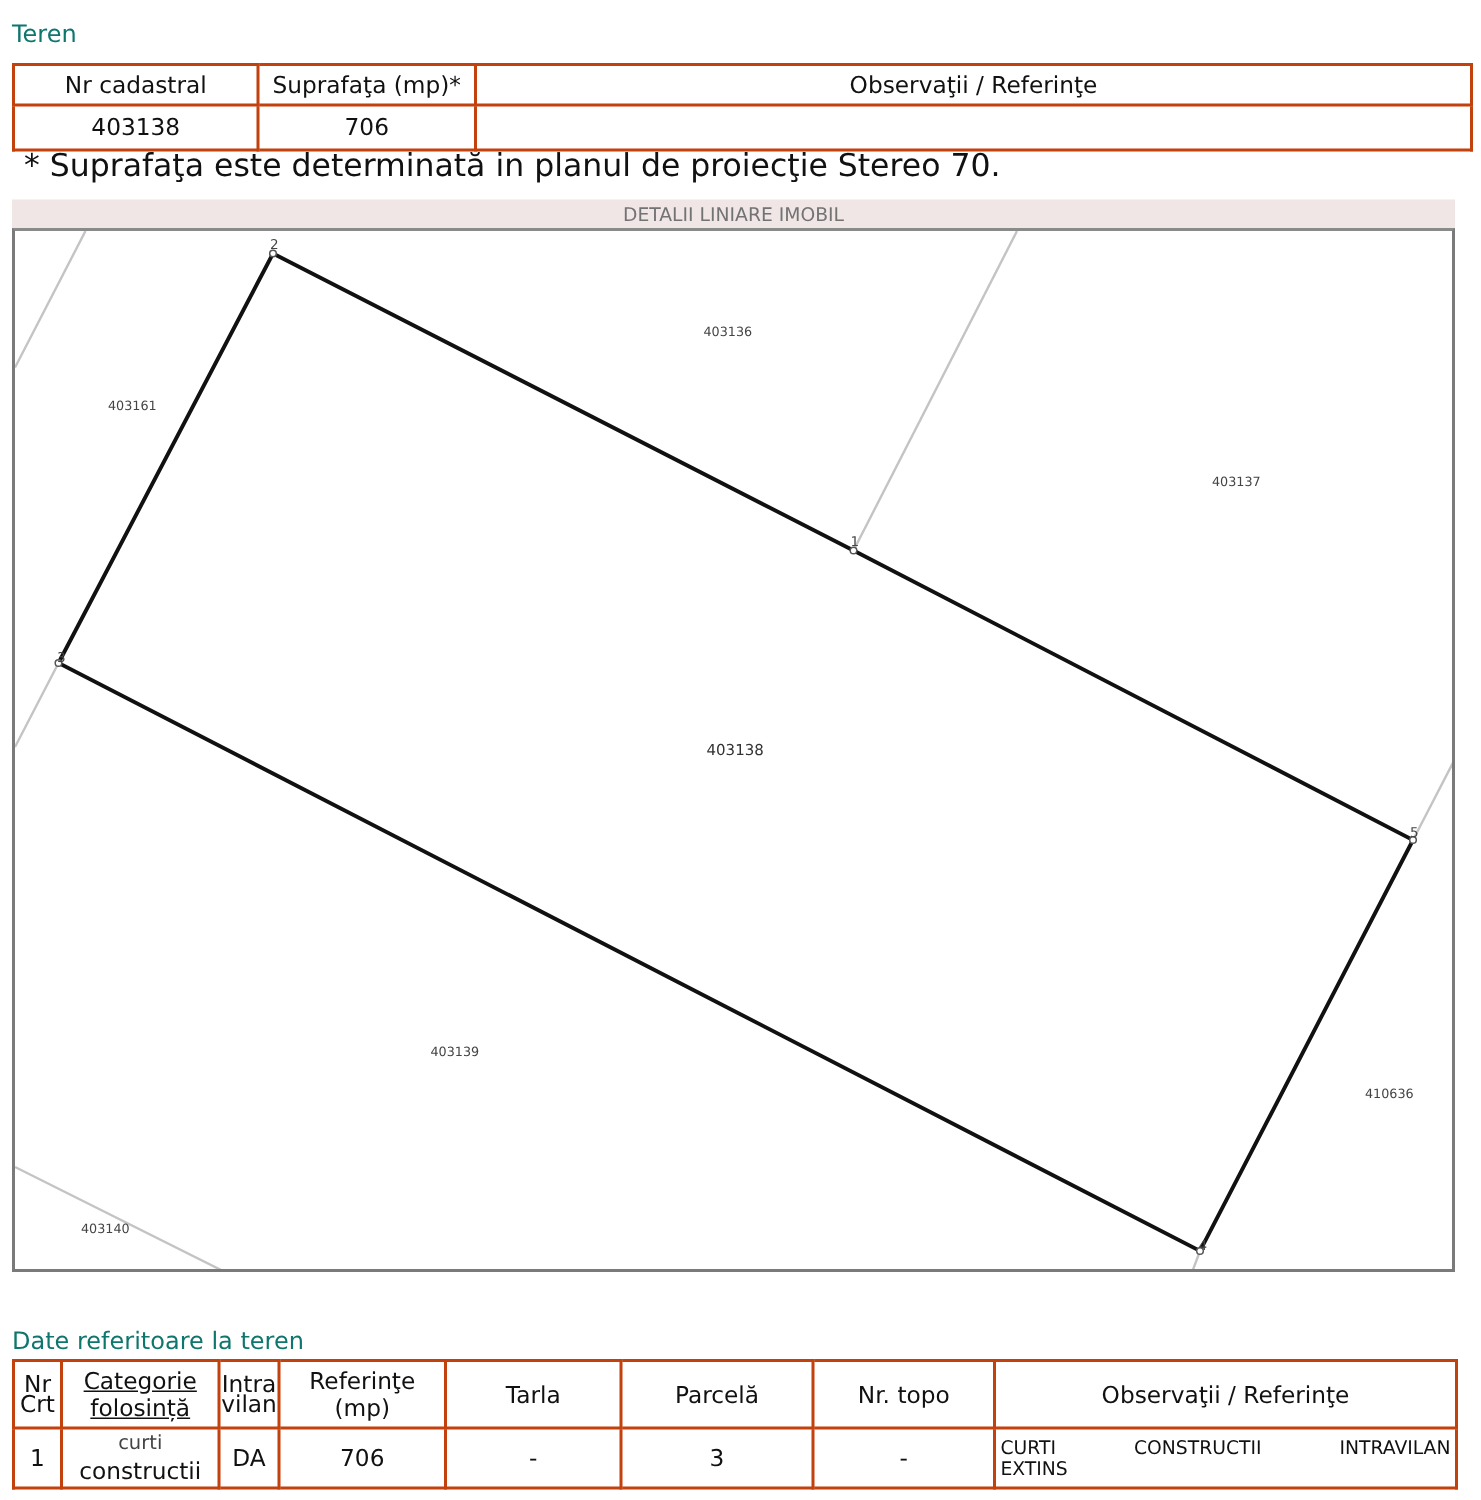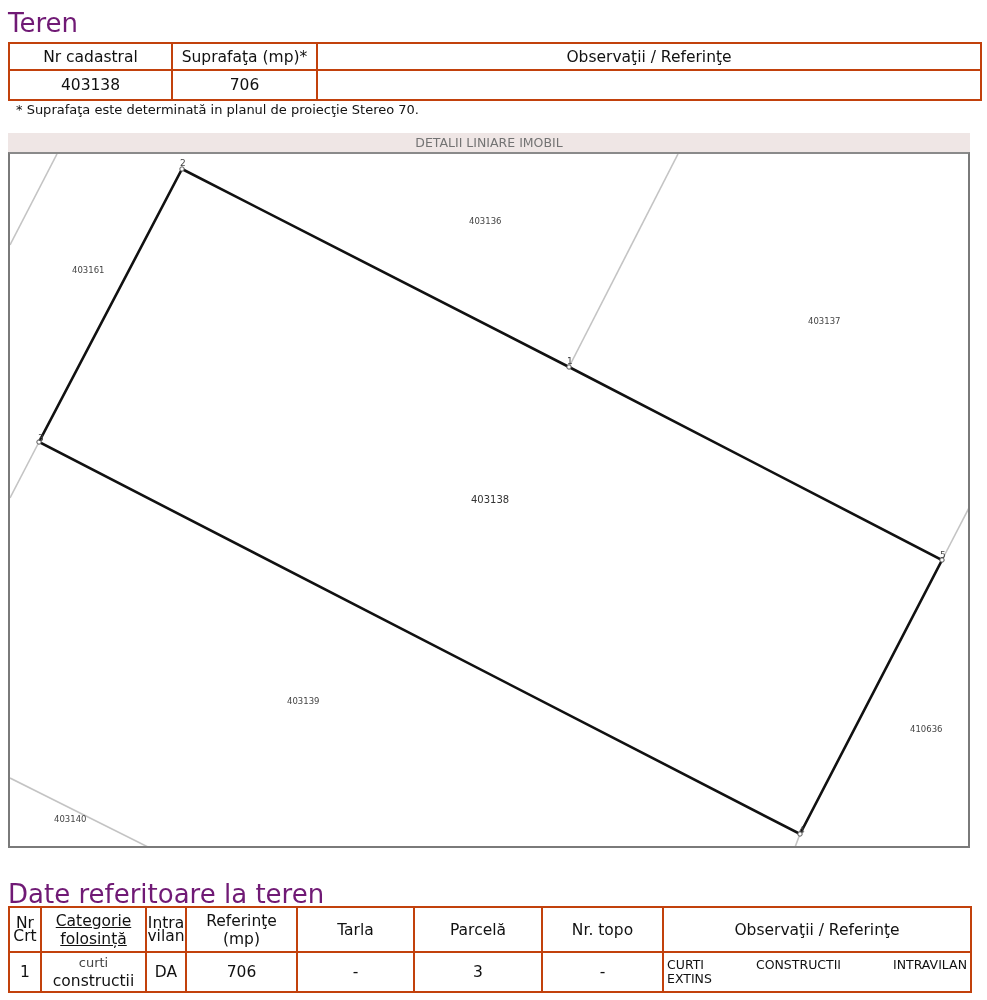--- a/index.html
+++ b/index.html
@@ -1,23 +1,23 @@
 <!DOCTYPE html>
 <html><head>
   <meta charset="utf-8">
   <style>
     html, body { margin: 0; padding: 0; background: #ffffff; }
     body { width: 987px; height: 1000px; position: relative; overflow: hidden;
            font-family: "DejaVu Sans", sans-serif; color: #111; }
     .abs { position: absolute; }
-    .section-title { font-size: 26px; line-height: 22px; color: #701a75; }
+    .section-title { font-size: 16px; line-height: 22px; color: #0f766e; }
     table.grid { border-collapse: collapse; position: absolute; table-layout: fixed; }
     table.grid td { border: 2px solid #c2410c; padding: 0; text-align: center; vertical-align: middle;
                     font-size: 15.5px; color: #111; overflow: hidden; }
-    .footnote { font-size: 13px; line-height: 18px; }
+    .footnote { font-size: 21px; line-height: 18px; }
     .map-header { background: #efe6e5; font-size: 12.5px; text-align: center; line-height: 19px; color: #737373; }
     .map-frame { border: 2px solid #7a7a7a; border-top-color: #8a8a8a; background: #fff; overflow: hidden; box-sizing: border-box; }
     .map-svg text { font-family: "DejaVu Sans", sans-serif; }
     .small { font-size: 11.5px; line-height: 13px; }
     .obs { text-align: left !important; font-size: 12.5px !important; line-height: 14px; padding-left: 3px !important; padding-right: 3px !important; }
     .obs-line1 { display: flex; justify-content: space-between; }
   </style>
 </head>
 <body>
 

